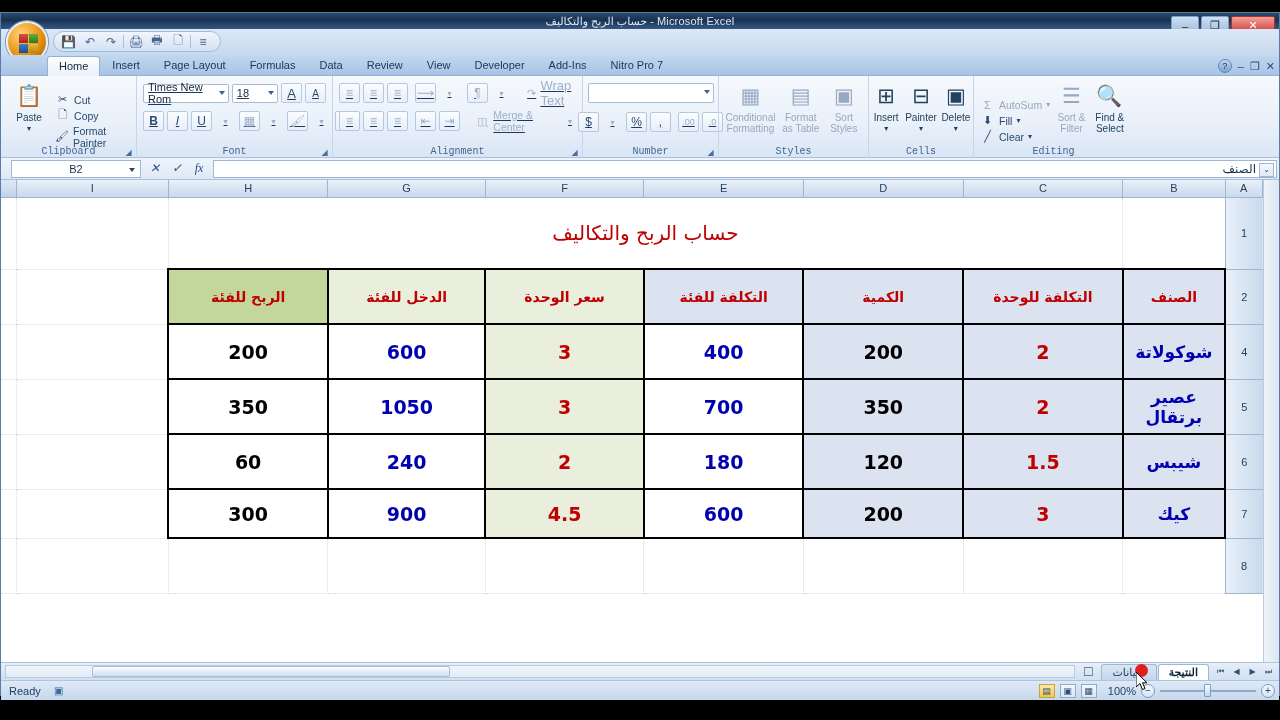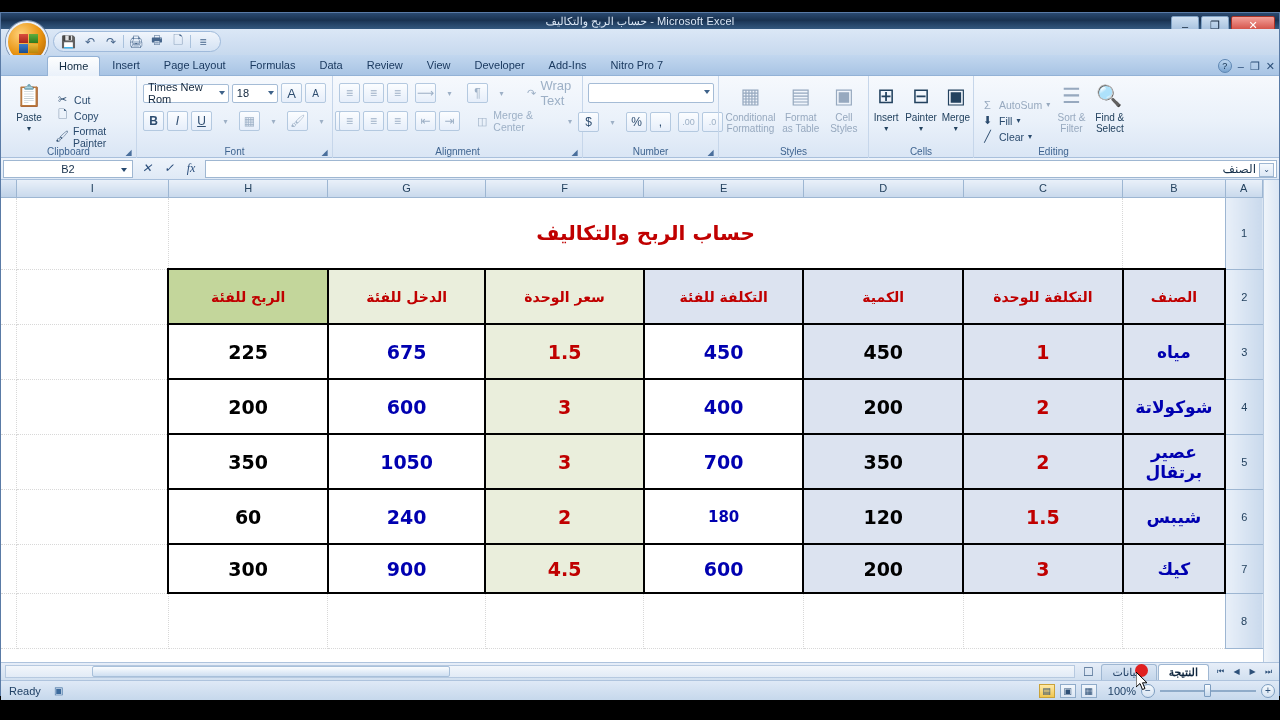--- a/index.html
+++ b/index.html
@@ -83,35 +83,35 @@
 
   
   .ribbon {
     height:82px; background:linear-gradient(#f6f9fd 0%,#eaf1fa 55%,#dae6f5 100%);
     border-bottom:1px solid #a9c0dc; display:flex; position:relative;
   }
   .rgroup { position:relative; height:82px; padding:3px 6px 0; display:flex; flex-direction:column; }
   .rgroup + .rgroup { border-left:1px solid #c6d6ea; }
   .rgroup .glabel {
     position:absolute; bottom:1px; left:0; right:0; text-align:center;
-    font-size:10px; color:#3f6490;
+    font-size:10px; color:#3f6490;font-family:Liberation Mono, monospace;
   }
   .rgroup .dlg {
     position:absolute; bottom:1px; right:3px; width:9px;height:9px;
     color:#4a6f9c; font-size:8px; line-height:9px; text-align:center;
   }
   .gbody { display:flex; gap:4px; flex:1; padding-top:2px; }
 
   .bigbtn { width:52px; display:flex; flex-direction:column; align-items:center;
             justify-content:flex-start; font-size:10px; color:#23425f; gap:1px; }
   .bigico { width:30px;height:30px; display:flex;align-items:center;justify-content:center; font-size:21px; }
   .smrow { display:flex; align-items:center; gap:4px; font-size:10.5px; color:#2a4a6d; padding:1px 0; }
   .smico { width:15px;height:14px;display:flex;align-items:center;justify-content:center;font-size:11px; }
 
-  .fontrow1, .fontrow2 { display:flex; align-items:center; gap:3px; }
+  .fontrow1, .fontrow2 { display:flex; align-items:center; gap:3px;text-decoration:underline; }
   .fontrow2 { margin-top:4px; }
   .fname {
     width:90px;height:19px; background:#fff; border:1px solid #a5bcd6; border-radius:2px;
     font-size:11px; color:#10253c; padding:0 12px 0 4px; display:flex; align-items:center;
     position:relative;
   }
   .fsize { width:48px; }
   .caret { position:absolute; right:3px; top:6px; border-left:3px solid transparent;
            border-right:3px solid transparent; border-top:4px solid #3e6289; }
   .ibtn {
@@ -124,21 +124,21 @@
   .numbox {
     width:126px;height:20px;background:#fff;border:1px solid #a5bcd6;border-radius:2px;
     position:relative;
   }
   .gray { color:#97a9bf; }
 
   
   .fbar { height:22px; background:linear-gradient(#eef4fb,#dfe9f6); display:flex;
           align-items:center; border-bottom:1px solid #a9c0dc; }
   .namebox {
-    width:130px;height:18px;margin-left:2px;background:#fff;border:1px solid #9fb7d2;
+    width:130px;height:18px;margin-left:10px;background:#fff;border:1px solid #9fb7d2;
     display:flex;align-items:center;justify-content:center;position:relative;font-size:11px;color:#16304b;
   }
   .nb-caret{ position:absolute; right:5px; top:7px; border-left:3px solid transparent;
              border-right:3px solid transparent; border-top:4px solid #27496f; }
   .fxgrp { display:flex; align-items:center; gap:2px; padding:0 4px; }
   .fx { width:20px;height:18px;display:flex;align-items:center;justify-content:center;
         font-style:italic; font-family:"Liberation Serif", serif; color:#2c4f7c; font-size:12px; }
   .finput {
     flex:1; height:18px; background:#fff; border:1px solid #9fb7d2; margin-right:2px;
     display:flex; align-items:center; justify-content:flex-end; padding:0 20px 0 4px;
@@ -185,21 +185,21 @@
   .hdr-blue  { background:#dce3f0; }
   .d-white { background:#fff; }
   .d-cream { background:#eaeedc; }
   .d-blue  { background:#dce3f0; }
   .t-black { color:#000; }
   .t-blue  { color:#0000b0; }
   .t-red   { color:#c00000; }
   .bd { border:2px solid #000; }
 
   .sheet-title {
-    font-family:"DejaVu Sans", sans-serif; font-weight:bold;
+    font-family:"DejaVu Sans", sans-serif; font-weight:normal;
     font-size:20px; color:#c00000; text-align:center;
   }
 
   
   .bottombar { height:18px; background:linear-gradient(#e7eef8,#d2e0f0);
                border-top:1px solid #aec3dd; display:flex; align-items:center; position:relative; }
   .navbtns { display:flex; gap:1px; padding:0 3px; order:3; }
   .navb { width:15px;height:14px;display:flex;align-items:center;justify-content:center;
           font-size:8px;color:#2d5079; }
   .sheettabs { display:flex; align-items:flex-end; height:18px; order:2; }
@@ -422,41 +422,41 @@
           <div class="bigbtn" style="width:56px">
             <span class="bigico gray">▦</span>
             <span class="gray" style="text-align:center;line-height:11px">Conditional Formatting</span>
           </div>
           <div class="bigbtn" style="width:46px">
             <span class="bigico gray">▤</span>
             <span class="gray" style="text-align:center;line-height:11px">Format as Table</span>
           </div>
           <div class="bigbtn" style="width:40px">
             <span class="bigico gray">▣</span>
-            <span class="gray" style="text-align:center;line-height:11px">Cell Styles</span>
+            <span class="gray" style="text-align:center;line-height:11px">Sort Styles</span>
           </div>
         </div>
         <div class="glabel">Styles</div>
       </div>
 
       <div class="rgroup" style="width:105px">
         <div class="gbody" style="justify-content:center">
           <div class="bigbtn" style="width:34px">
             <span class="bigico">⊞</span>
             <span>Insert</span>
             <span style="font-size:8px">▾</span>
           </div>
           <div class="bigbtn" style="width:36px">
             <span class="bigico">⊟</span>
             <span>Painter</span>
             <span style="font-size:8px">▾</span>
           </div>
           <div class="bigbtn" style="width:36px">
             <span class="bigico">▣</span>
-            <span>Merge</span>
+            <span>Delete</span>
             <span style="font-size:8px">▾</span>
           </div>
         </div>
         <div class="glabel">Cells</div>
       </div>
 
       <div class="rgroup" style="width:160px">
         <div class="gbody">
           <div style="display:flex;flex-direction:column;justify-content:center;padding-top:2px">
             <div class="smrow gray">
@@ -548,32 +548,20 @@
             <td class="tbl-cell hdr-cell hdr-green">الربح للفئة</td>
             <td class="tbl-cell hdr-cell hdr-cream">الدخل للفئة</td>
             <td class="tbl-cell hdr-cell hdr-cream">سعر الوحدة</td>
             <td class="tbl-cell hdr-cell hdr-blue">التكلفة للفئة</td>
             <td class="tbl-cell hdr-cell hdr-blue">الكمية</td>
             <td class="tbl-cell hdr-cell hdr-blue">التكلفة للوحدة</td>
             <td class="tbl-cell hdr-cell hdr-blue">الصنف</td>
             <td class="rowhdr">2</td>
           </tr>
 
-          <tr style="height:55px">
-            <td class="cell"></td>
-            <td class="cell"></td>
-            <td class="tbl-cell bd d-white t-black" style="font-size:19px">225</td>
-            <td class="tbl-cell bd d-white t-blue" style="font-size:19px">675</td>
-            <td class="tbl-cell bd d-cream t-red" style="font-size:19px">1.5</td>
-            <td class="tbl-cell bd d-white t-blue" style="font-size:19px">450</td>
-            <td class="tbl-cell bd d-blue t-black" style="font-size:19px">450</td>
-            <td class="tbl-cell bd d-blue t-red" style="font-size:19px">1</td>
-            <td class="tbl-cell bd d-blue t-blue" style="font-size:17px">مياه</td>
-            <td class="rowhdr">3</td>
-          </tr>
 
           <tr style="height:55px">
             <td class="cell"></td>
             <td class="cell"></td>
             <td class="tbl-cell bd d-white t-black" style="font-size:19px">200</td>
             <td class="tbl-cell bd d-white t-blue" style="font-size:19px">600</td>
             <td class="tbl-cell bd d-cream t-red" style="font-size:19px">3</td>
             <td class="tbl-cell bd d-white t-blue" style="font-size:19px">400</td>
             <td class="tbl-cell bd d-blue t-black" style="font-size:19px">200</td>
             <td class="tbl-cell bd d-blue t-red" style="font-size:19px">2</td>
@@ -593,21 +581,21 @@
             <td class="tbl-cell bd d-blue t-blue" style="font-size:17px">عصير برتقال</td>
             <td class="rowhdr">5</td>
           </tr>
 
           <tr style="height:55px">
             <td class="cell"></td>
             <td class="cell"></td>
             <td class="tbl-cell bd d-white t-black" style="font-size:19px">60</td>
             <td class="tbl-cell bd d-white t-blue" style="font-size:19px">240</td>
             <td class="tbl-cell bd d-cream t-red" style="font-size:19px">2</td>
-            <td class="tbl-cell bd d-white t-blue" style="font-size:15px">180</td>
+            <td class="tbl-cell bd d-white t-blue" style="font-size:19px">180</td>
             <td class="tbl-cell bd d-blue t-black" style="font-size:19px">120</td>
             <td class="tbl-cell bd d-blue t-red" style="font-size:19px">1.5</td>
             <td class="tbl-cell bd d-blue t-blue" style="font-size:17px">شيبس</td>
             <td class="rowhdr">6</td>
           </tr>
 
           <tr style="height:49px">
             <td class="cell"></td>
             <td class="cell"></td>
             <td class="tbl-cell bd d-white t-black" style="font-size:19px">300</td>

